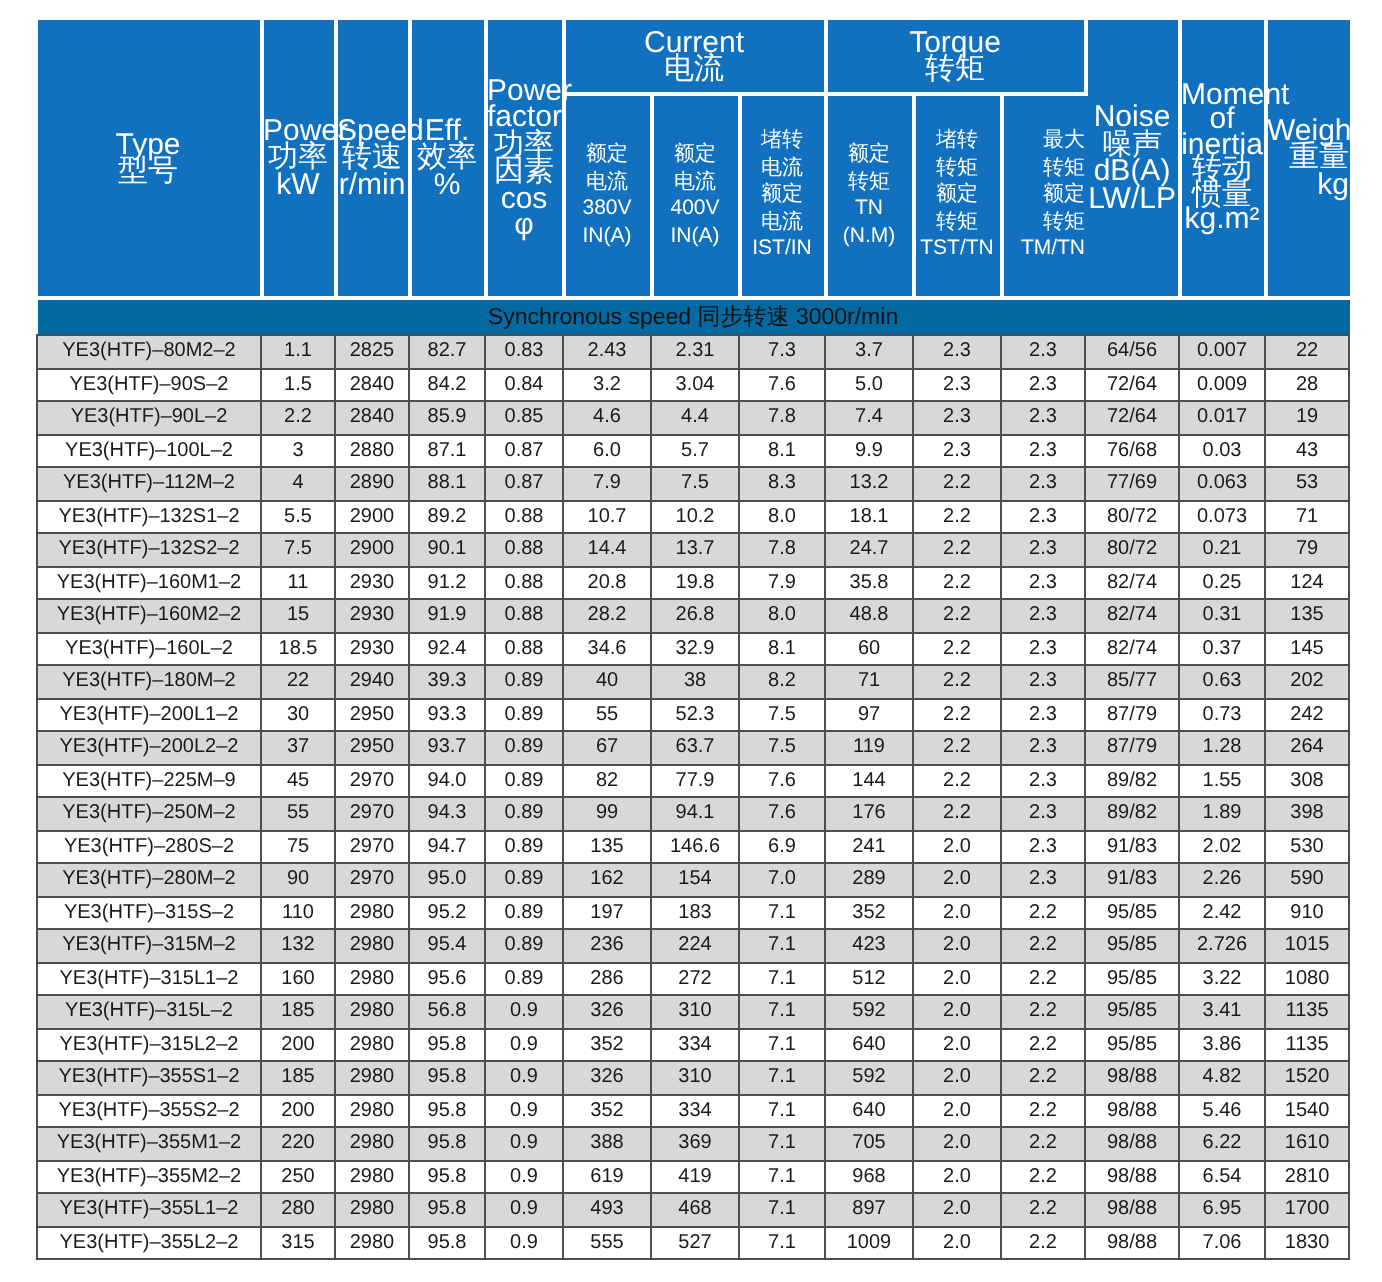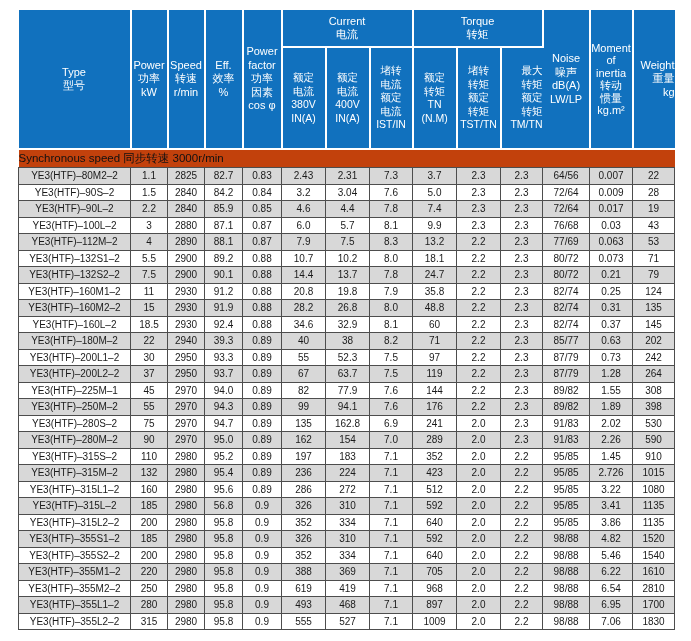--- a/index.html
+++ b/index.html
@@ -27,30 +27,30 @@
     font-weight: normal;
     text-align: center;
     vertical-align: middle;
     padding: 0;
     border-right: 2px solid #ffffff;
     border-bottom: 2px solid #ffffff;
     font-size: 10.5px;
     line-height: 13.5px;
   }
   thead tr th:last-child { border-right: none; text-align: right; }
-  thead .group-row th { height: 36px; font-size: 11px; }
+  thead .group-row th { height: 36px; font-size: 15px; }
   thead .sub-row th { height: 100px; }
   th[data-name="col-header-inertia"] { font-size: 9.5px; line-height: 12.5px; }
   .multiline { white-space: pre-line; }
   
   .sync-row td {
     height: 17px;
     border: none;
-    background: #c2410c;
-    text-align: left;
+    background: #0369a1;
+    text-align: center;
     font-size: 11.5px;
     color: #111111;
     padding: 0;
   }
   
   tbody td {
     border: 1px solid #4d4d4d;
     height: 15.5px;
     text-align: center;
     vertical-align: middle;
@@ -357,21 +357,21 @@
           <td data-name="cell-in-400v">63.7</td>
           <td data-name="cell-ist-in">7.5</td>
           <td data-name="cell-tn-nm">119</td>
           <td data-name="cell-tst-tn">2.2</td>
           <td data-name="cell-tm-tn">2.3</td>
           <td data-name="cell-noise-db">87/79</td>
           <td data-name="cell-inertia-kgm2">1.28</td>
           <td data-name="cell-weight-kg">264</td>
         </tr>
         <tr data-name="table-row">
-          <td data-name="cell-type">YE3(HTF)–225M–1</td>
+          <td data-name="cell-type">YE3(HTF)–225M–9</td>
           <td data-name="cell-power-kw">45</td>
           <td data-name="cell-speed-rpm">2970</td>
           <td data-name="cell-eff-pct">94.0</td>
           <td data-name="cell-cos-phi">0.89</td>
           <td data-name="cell-in-380v">82</td>
           <td data-name="cell-in-400v">77.9</td>
           <td data-name="cell-ist-in">7.6</td>
           <td data-name="cell-tn-nm">144</td>
           <td data-name="cell-tst-tn">2.2</td>
           <td data-name="cell-tm-tn">2.3</td>
@@ -395,21 +395,21 @@
           <td data-name="cell-inertia-kgm2">1.89</td>
           <td data-name="cell-weight-kg">398</td>
         </tr>
         <tr data-name="table-row">
           <td data-name="cell-type">YE3(HTF)–280S–2</td>
           <td data-name="cell-power-kw">75</td>
           <td data-name="cell-speed-rpm">2970</td>
           <td data-name="cell-eff-pct">94.7</td>
           <td data-name="cell-cos-phi">0.89</td>
           <td data-name="cell-in-380v">135</td>
-          <td data-name="cell-in-400v">162.8</td>
+          <td data-name="cell-in-400v">146.6</td>
           <td data-name="cell-ist-in">6.9</td>
           <td data-name="cell-tn-nm">241</td>
           <td data-name="cell-tst-tn">2.0</td>
           <td data-name="cell-tm-tn">2.3</td>
           <td data-name="cell-noise-db">91/83</td>
           <td data-name="cell-inertia-kgm2">2.02</td>
           <td data-name="cell-weight-kg">530</td>
         </tr>
         <tr data-name="table-row" class="stripe">
           <td data-name="cell-type">YE3(HTF)–280M–2</td>
@@ -433,21 +433,21 @@
           <td data-name="cell-speed-rpm">2980</td>
           <td data-name="cell-eff-pct">95.2</td>
           <td data-name="cell-cos-phi">0.89</td>
           <td data-name="cell-in-380v">197</td>
           <td data-name="cell-in-400v">183</td>
           <td data-name="cell-ist-in">7.1</td>
           <td data-name="cell-tn-nm">352</td>
           <td data-name="cell-tst-tn">2.0</td>
           <td data-name="cell-tm-tn">2.2</td>
           <td data-name="cell-noise-db">95/85</td>
-          <td data-name="cell-inertia-kgm2">1.45</td>
+          <td data-name="cell-inertia-kgm2">2.42</td>
           <td data-name="cell-weight-kg">910</td>
         </tr>
         <tr data-name="table-row" class="stripe">
           <td data-name="cell-type">YE3(HTF)–315M–2</td>
           <td data-name="cell-power-kw">132</td>
           <td data-name="cell-speed-rpm">2980</td>
           <td data-name="cell-eff-pct">95.4</td>
           <td data-name="cell-cos-phi">0.89</td>
           <td data-name="cell-in-380v">236</td>
           <td data-name="cell-in-400v">224</td>

